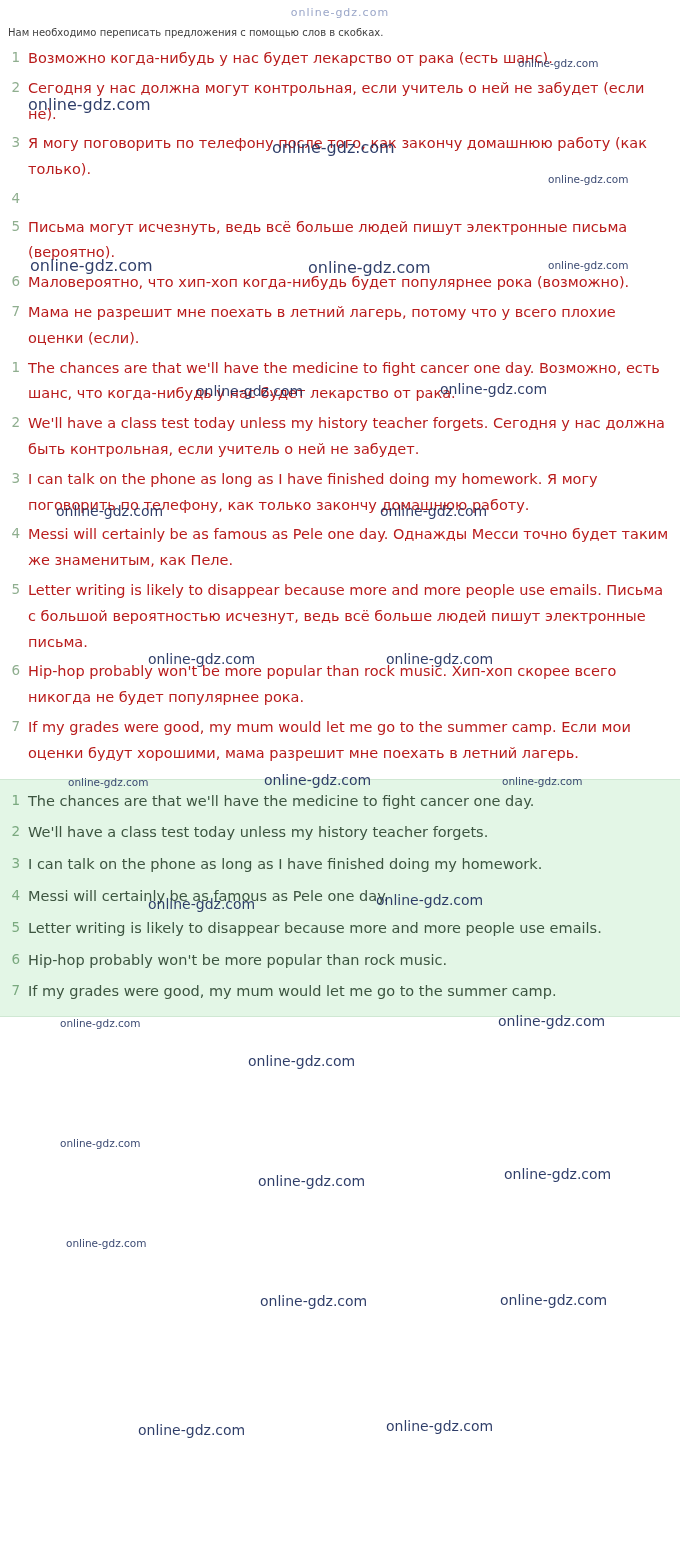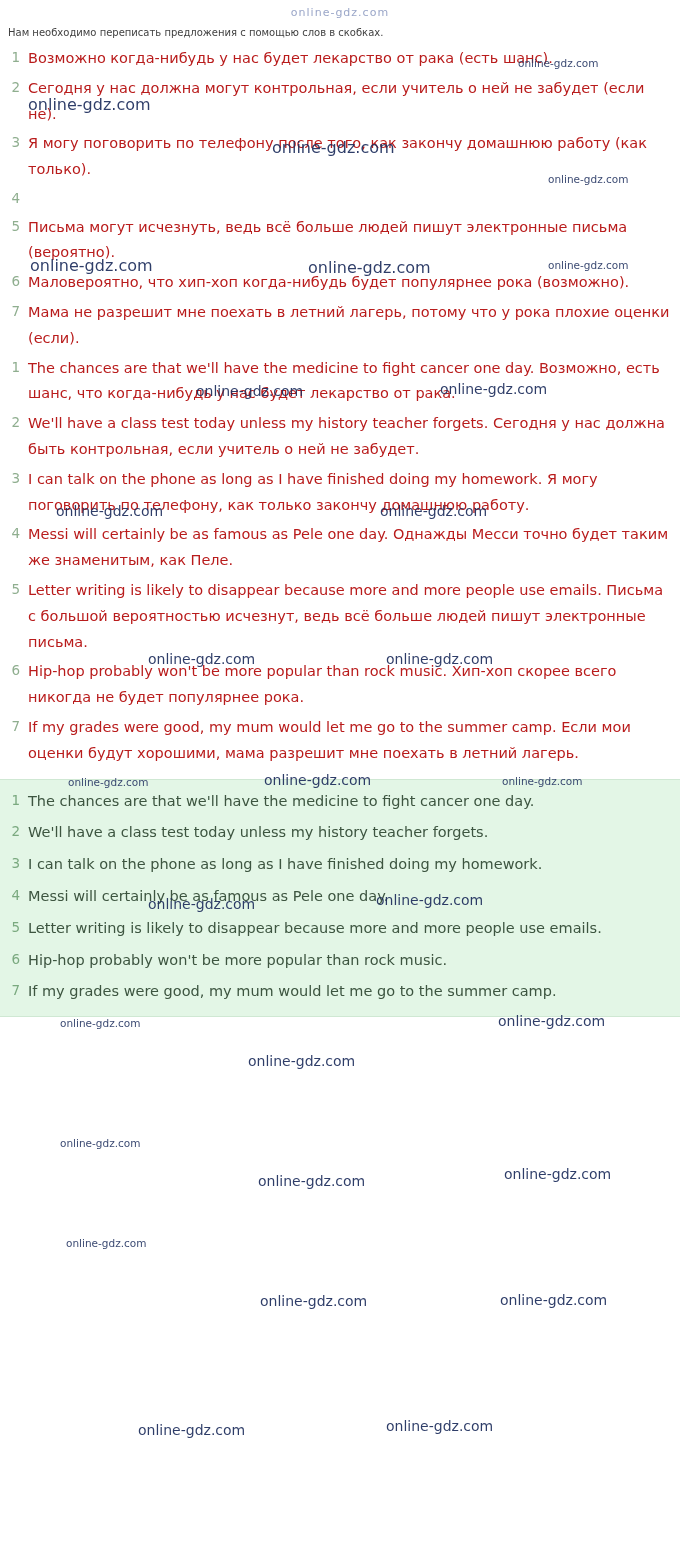--- a/index.html
+++ b/index.html
@@ -117,21 +117,21 @@
     <div class="qitem">
       <div class="qnum">5</div>
       <div class="qtext">Письма могут исчезнуть, ведь всё больше людей пишут электронные письма (вероятно).</div>
     </div>
     <div class="qitem">
       <div class="qnum">6</div>
       <div class="qtext">Маловероятно, что хип-хоп когда-нибудь будет популярнее рока (возможно).</div>
     </div>
     <div class="qitem">
       <div class="qnum">7</div>
-      <div class="qtext">Мама не разрешит мне поехать в летний лагерь, потому что у рока плохие оценки (если).</div>
+      <div class="qtext">Мама не разрешит мне поехать в летний лагерь, потому что у всего плохие оценки (если).</div>
     </div>
   </div>
 
   <div class="qlist">
     <div class="qitem">
       <div class="qnum">1</div>
       <div class="qtext">The chances are that we'll have the medicine to fight cancer one day. Возможно, есть шанс, что когда-нибудь у нас будет лекарство от рака.</div>
     </div>
     <div class="qitem">
       <div class="qnum">2</div>

